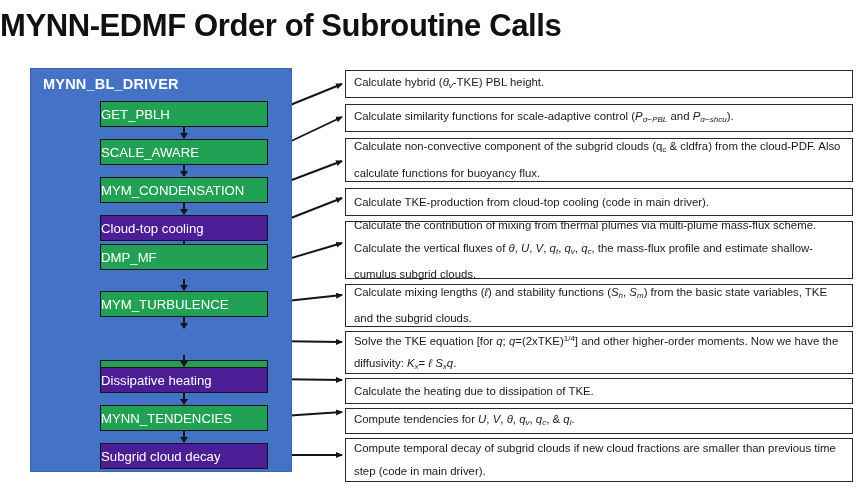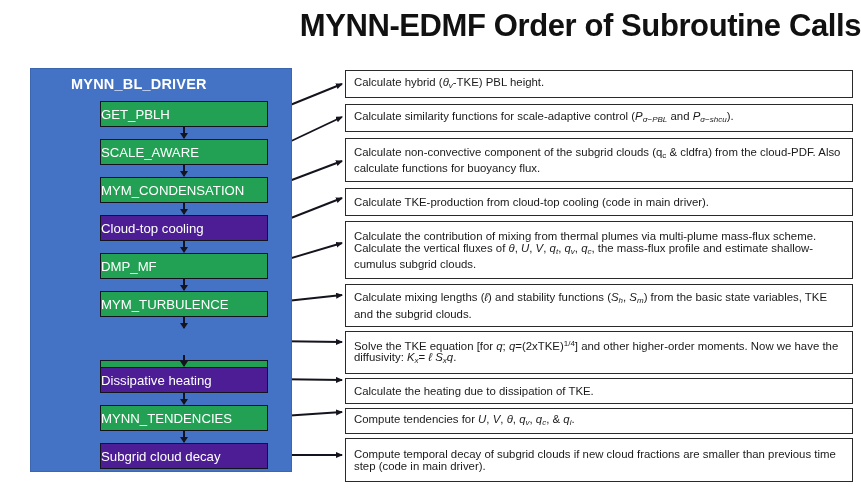--- a/index.html
+++ b/index.html
@@ -20,21 +20,21 @@
     height: 496px;
     background: #ffffff;
   }
 
   
   #page-title {
     position: absolute;
     left: 0;
     top: 8px;
     width: 861px;
-    text-align: right;
+    text-align: left;
     font-size: 31px;
     font-weight: bold;
     color: #111111;
     letter-spacing: -0.4px;
     font-family: "Liberation Sans", sans-serif;
   }
 
   
   #driver-panel {
     position: absolute;
@@ -47,21 +47,20 @@
     box-sizing: border-box;
   }
   #driver-label {
     position: absolute;
     left: 12px;
     top: 7px;
     font-size: 14.5px;
     font-weight: bold;
     color: #ffffff;
     letter-spacing: 0.2px;
-    margin-left: 28px;
   }
 
   
   .step-box {
     position: absolute;
     left: 100px;
     width: 168px;
     height: 26px;
     box-sizing: border-box;
     border: 1.6px solid #14141e;
@@ -95,21 +94,21 @@
 
   
   .desc-box {
     position: absolute;
     left: 345px;
     width: 508px;
     box-sizing: border-box;
     border: 1.6px solid #2a2a2a;
     background: #ffffff;
     font-size: 11.4px;
-    line-height: 12px;
+    line-height: 23px;
     color: #1a1a1a;
     padding: 3px 7px 3px 8px;
     display: flex;
     align-items: center;
   }
   .desc-box .txt { display: block; }
 
   
   #connectors {
     position: absolute;
@@ -170,21 +169,21 @@
   <div class="step-box green" style="top:177px;">
       <span>MYM_CONDENSATION</span>
     </div>
   <div class="step-link" style="top:203px; height:11px;"></div>
 
   <div class="step-box blue" style="top:215px;">
       <span>Cloud-top cooling</span>
     </div>
   <div class="step-link" style="top:241px; height:11px;"></div>
 
-  <div class="step-box green" style="top:253px;">
+  <div class="step-box green" style="top:244px;">
       <span>DMP_MF</span>
     </div>
   <div class="step-link" style="top:279px; height:11px;"></div>
 
   <div class="step-box green" style="top:291px;">
       <span>MYM_TURBULENCE</span>
     </div>
   <div class="step-link" style="top:317px; height:11px;"></div>
 
   <div class="step-box green" style="top:329px;margin-top:31px;">

